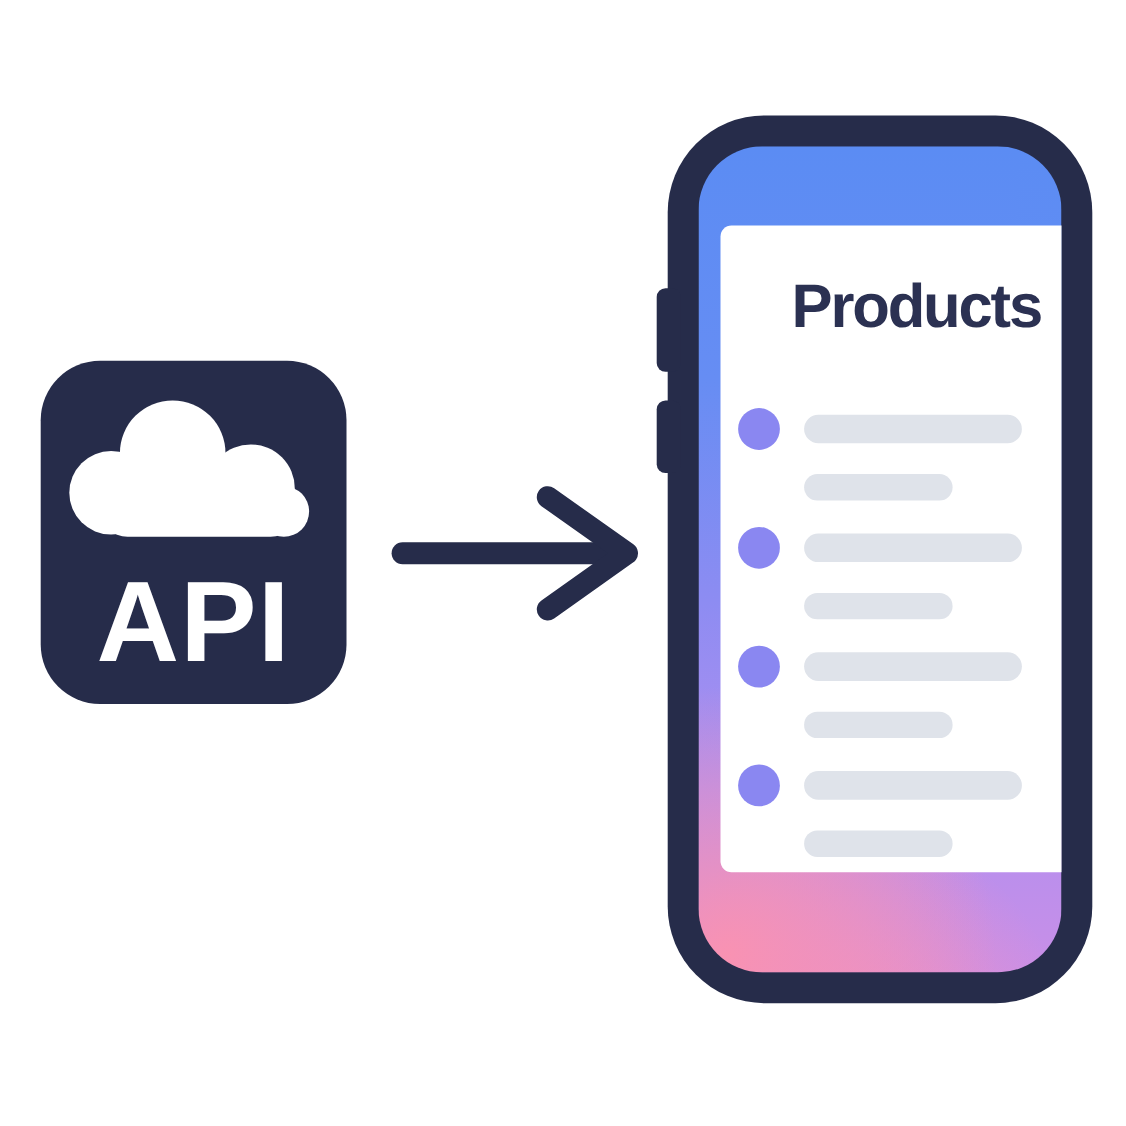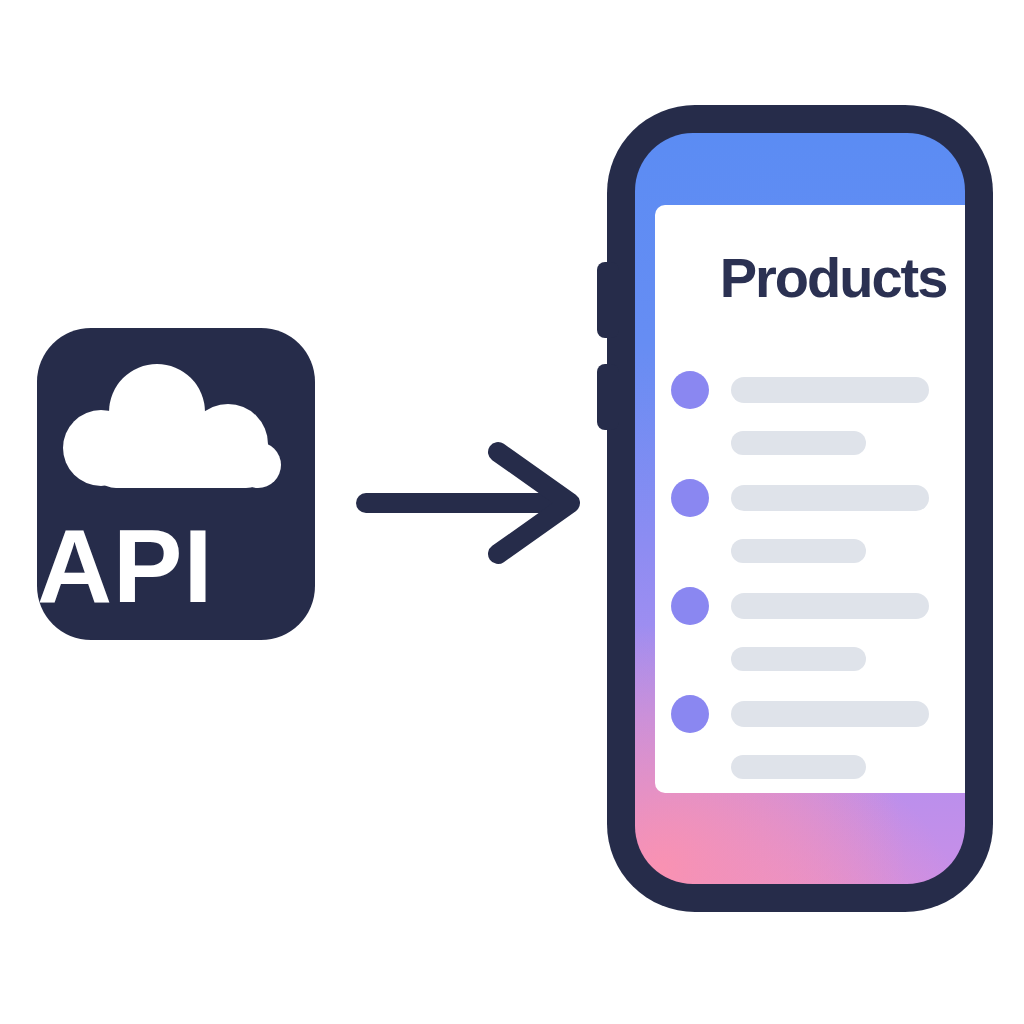--- a/index.html
+++ b/index.html
@@ -8,21 +8,21 @@
     font-family:"Liberation Sans", sans-serif;
   }
 
   
   .api-box{
     position:absolute;left:37px;top:328px;width:278px;height:312px;
     background:#262c4a;border-radius:54px;
   }
   .cloud-wrap{position:absolute;left:24px;top:34px;width:222px;height:134px;}
   .api-label{
-    position:absolute;left:0;right:0;top:186px;
+    position:absolute;left:0;right:0;top:186px;text-align:center;
     color:#ffffff;font-size:104px;font-weight:700;line-height:1;letter-spacing:1px;
   }
 
   
   .arrow{position:absolute;left:352px;top:438px;width:232px;height:130px;}
 
   
   .phone{
     position:absolute;left:607px;top:105px;width:386px;height:807px;
     background:#262c4a;border-radius:88px;

